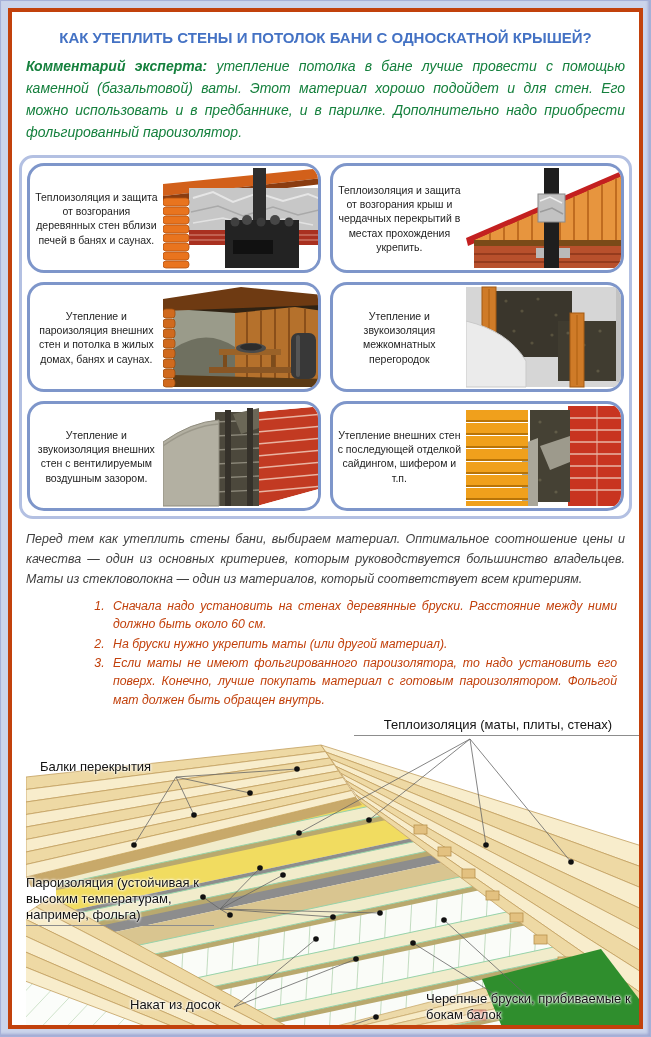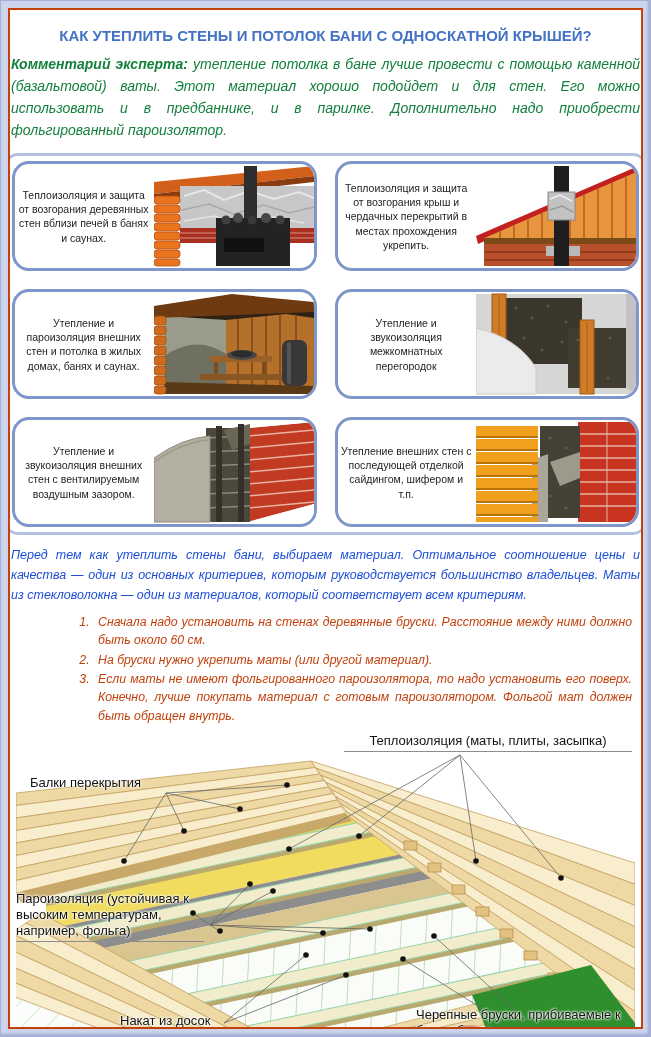--- a/index.html
+++ b/index.html
@@ -1,31 +1,31 @@
 <!DOCTYPE html>
 <html><head>
 <meta charset="utf-8">
 <style>
   html,body{margin:0;padding:0;background:#ffffff;font-family:"Liberation Sans",sans-serif;}
   .page{width:651px;height:1037px;box-sizing:border-box;background:#cbd4eb;padding:7px;
         border:1px solid #a6b1d8;box-shadow:inset -2px -2px 3px #9fa9d2;position:relative;}
-  .page-inner{background:#fff;border:2px solid #c2410c;height:100%;box-sizing:border-box;
-        overflow:hidden;padding:0 1px;}
+  .page-inner{background:#fff;border:4px solid #c2410c;height:100%;box-sizing:border-box;
+        overflow:hidden;padding:0 14px;}
   .title{color:#4472c4;font-weight:bold;font-size:15px;text-align:center;margin:17px 4px 9px;}
   .comment{color:#15803d;font-style:italic;font-size:14px;line-height:1.58;text-align:justify;margin:0 0 12px;}
   .comment b{font-weight:bold;}
   .cards-panel{border:3px solid #b3c0e2;border-radius:14px;padding:5px;margin:0 -7px;
-        display:grid;grid-template-columns:1fr 1fr;gap:18px;background:#fff;}
+        display:grid;grid-template-columns:1fr 1fr;gap:9px;background:#fff;}
   .card{border:3px solid #7e96ca;border-radius:17px;height:104px;background:#fff;
         display:flex;overflow:hidden;align-items:stretch;}
   .card-text{flex:0 0 44%;display:flex;align-items:center;justify-content:center;
         font-size:10.5px;line-height:1.35;text-align:center;color:#1d1d1d;padding:2px 3px;}
   .card-img{flex:1;display:flex;align-items:center;justify-content:flex-end;}
   .card-img svg{height:100%;}
-  .body-para{font-style:italic;font-size:12.5px;line-height:1.58;text-align:justify;color:#1d4ed8;margin:11px 0 7px;}
+  .body-para{font-style:italic;font-size:12.5px;line-height:1.58;text-align:justify;color:#404040;margin:11px 0 7px;}
   .steps{font-style:italic;font-size:12.3px;line-height:1.5;color:#c2410c;margin:0 8px 8px 82px;padding:0;text-align:justify;}
   .steps li{margin:1px 0;padding-left:5px;}
   .diagram{position:relative;width:619px;height:358px;margin:2px auto 0;}
   .diagram svg{position:absolute;left:0;top:0;}
   .dlabel{position:absolute;font-size:13px;color:#121212;line-height:1.22;font-weight:500;
         text-shadow:0 0 2px #fff,0 0 3px #fff,0 0 3px #fff;z-index:5;}
   .dlabel.ul{border-bottom:1px solid #8d8d8d;padding-bottom:2px;}
 </style>
 </head>
 <body>
@@ -478,21 +478,21 @@
         <circle cx="307" cy="200" r="2.8"></circle>
             <circle cx="354" cy="196" r="2.8"></circle>
         <circle cx="290" cy="222" r="2.8"></circle>
             <circle cx="330" cy="242" r="2.8"></circle>
         <circle cx="350" cy="300" r="2.8"></circle>
         <circle cx="387" cy="226" r="2.8"></circle>
             <circle cx="418" cy="203" r="2.8"></circle>
       </g>
     </svg>
 
-    <div class="dlabel ul" style="left:328px;top:0;width:288px;text-align:center;">Теплоизоляция (маты, плиты, засыпка)</div>
+    <div class="dlabel ul" style="left:328px;top:0;width:288px;text-align:center;">Теплоизоляция (маты, плиты, стенах)</div>
     <div class="dlabel" style="left:14px;top:42px;">Балки перекрытия</div>
     <div class="dlabel ul" style="left:0;top:158px;width:188px;">Пароизоляция (устойчивая к высоким температурам, например, фольга)</div>
     <div class="dlabel" style="left:104px;top:280px;">Накат из досок</div>
     <div class="dlabel" style="left:112px;top:312px;width:160px;text-align:left;">Подшив потолка/ чистовая облицовка</div>
     <div class="dlabel" style="left:400px;top:274px;width:210px;">Черепные бруски, прибиваемые к бокам балок</div>
   </div>
 
  </div>
 </div>
 

